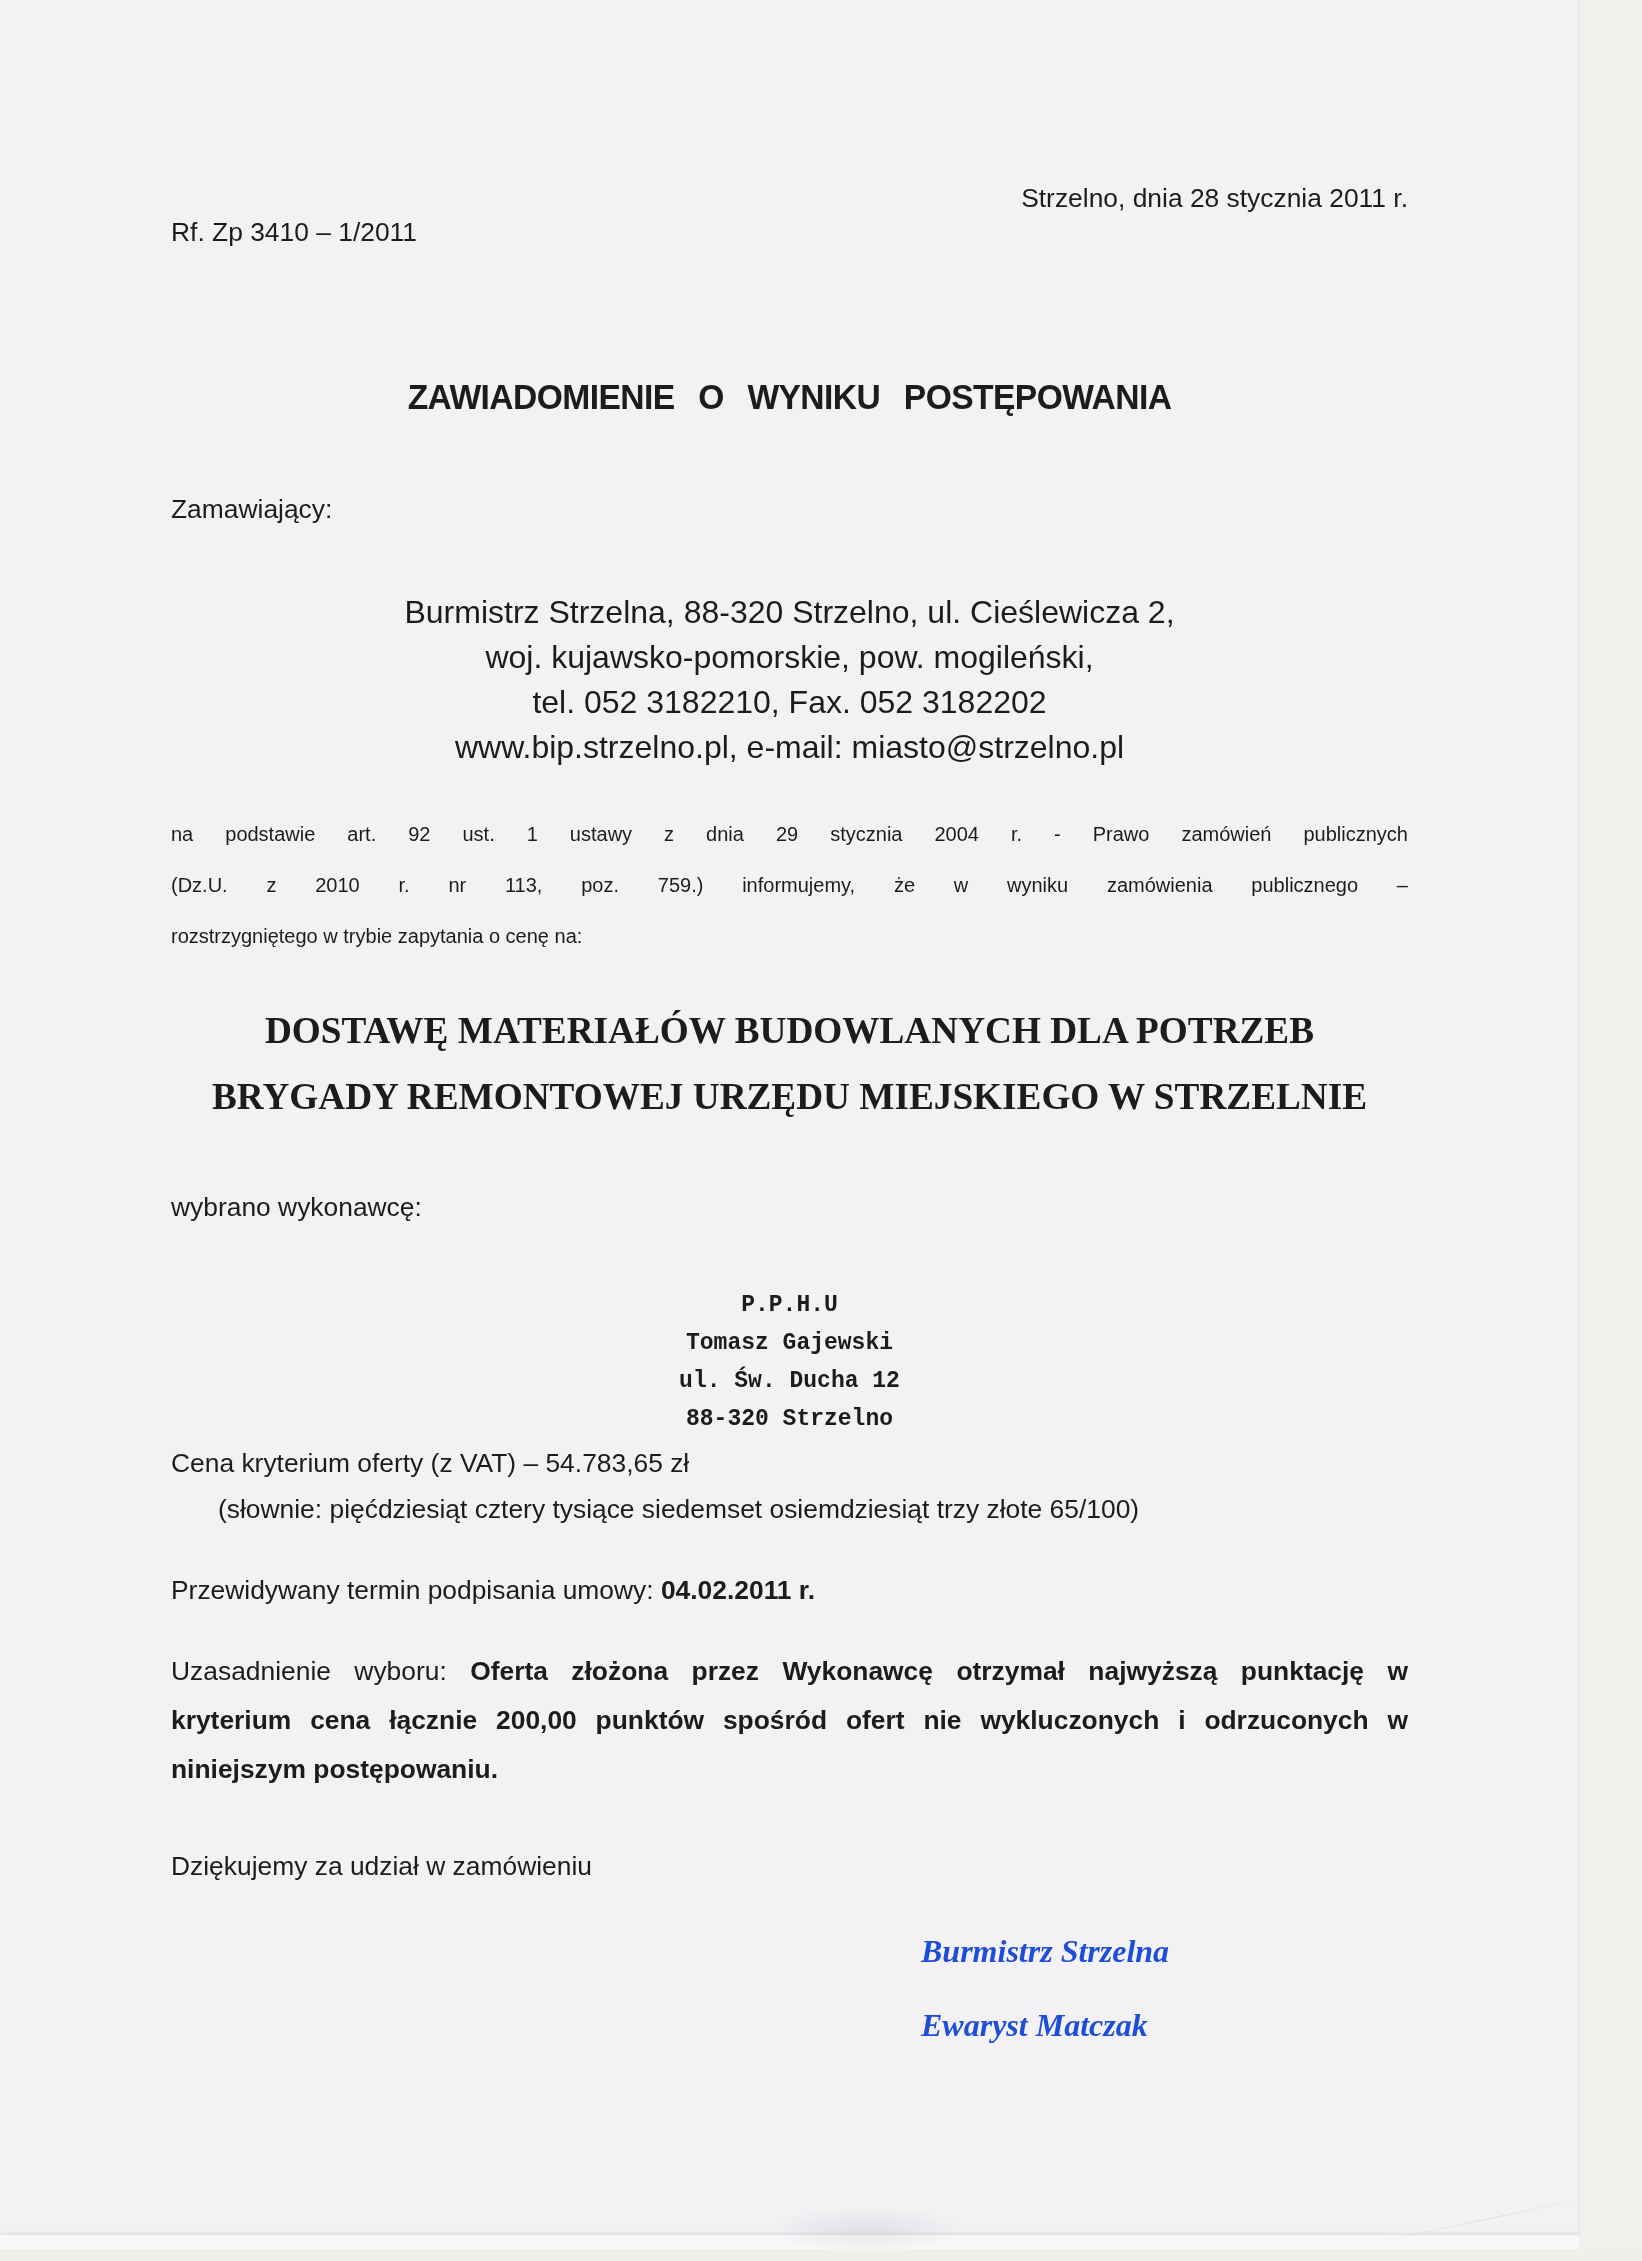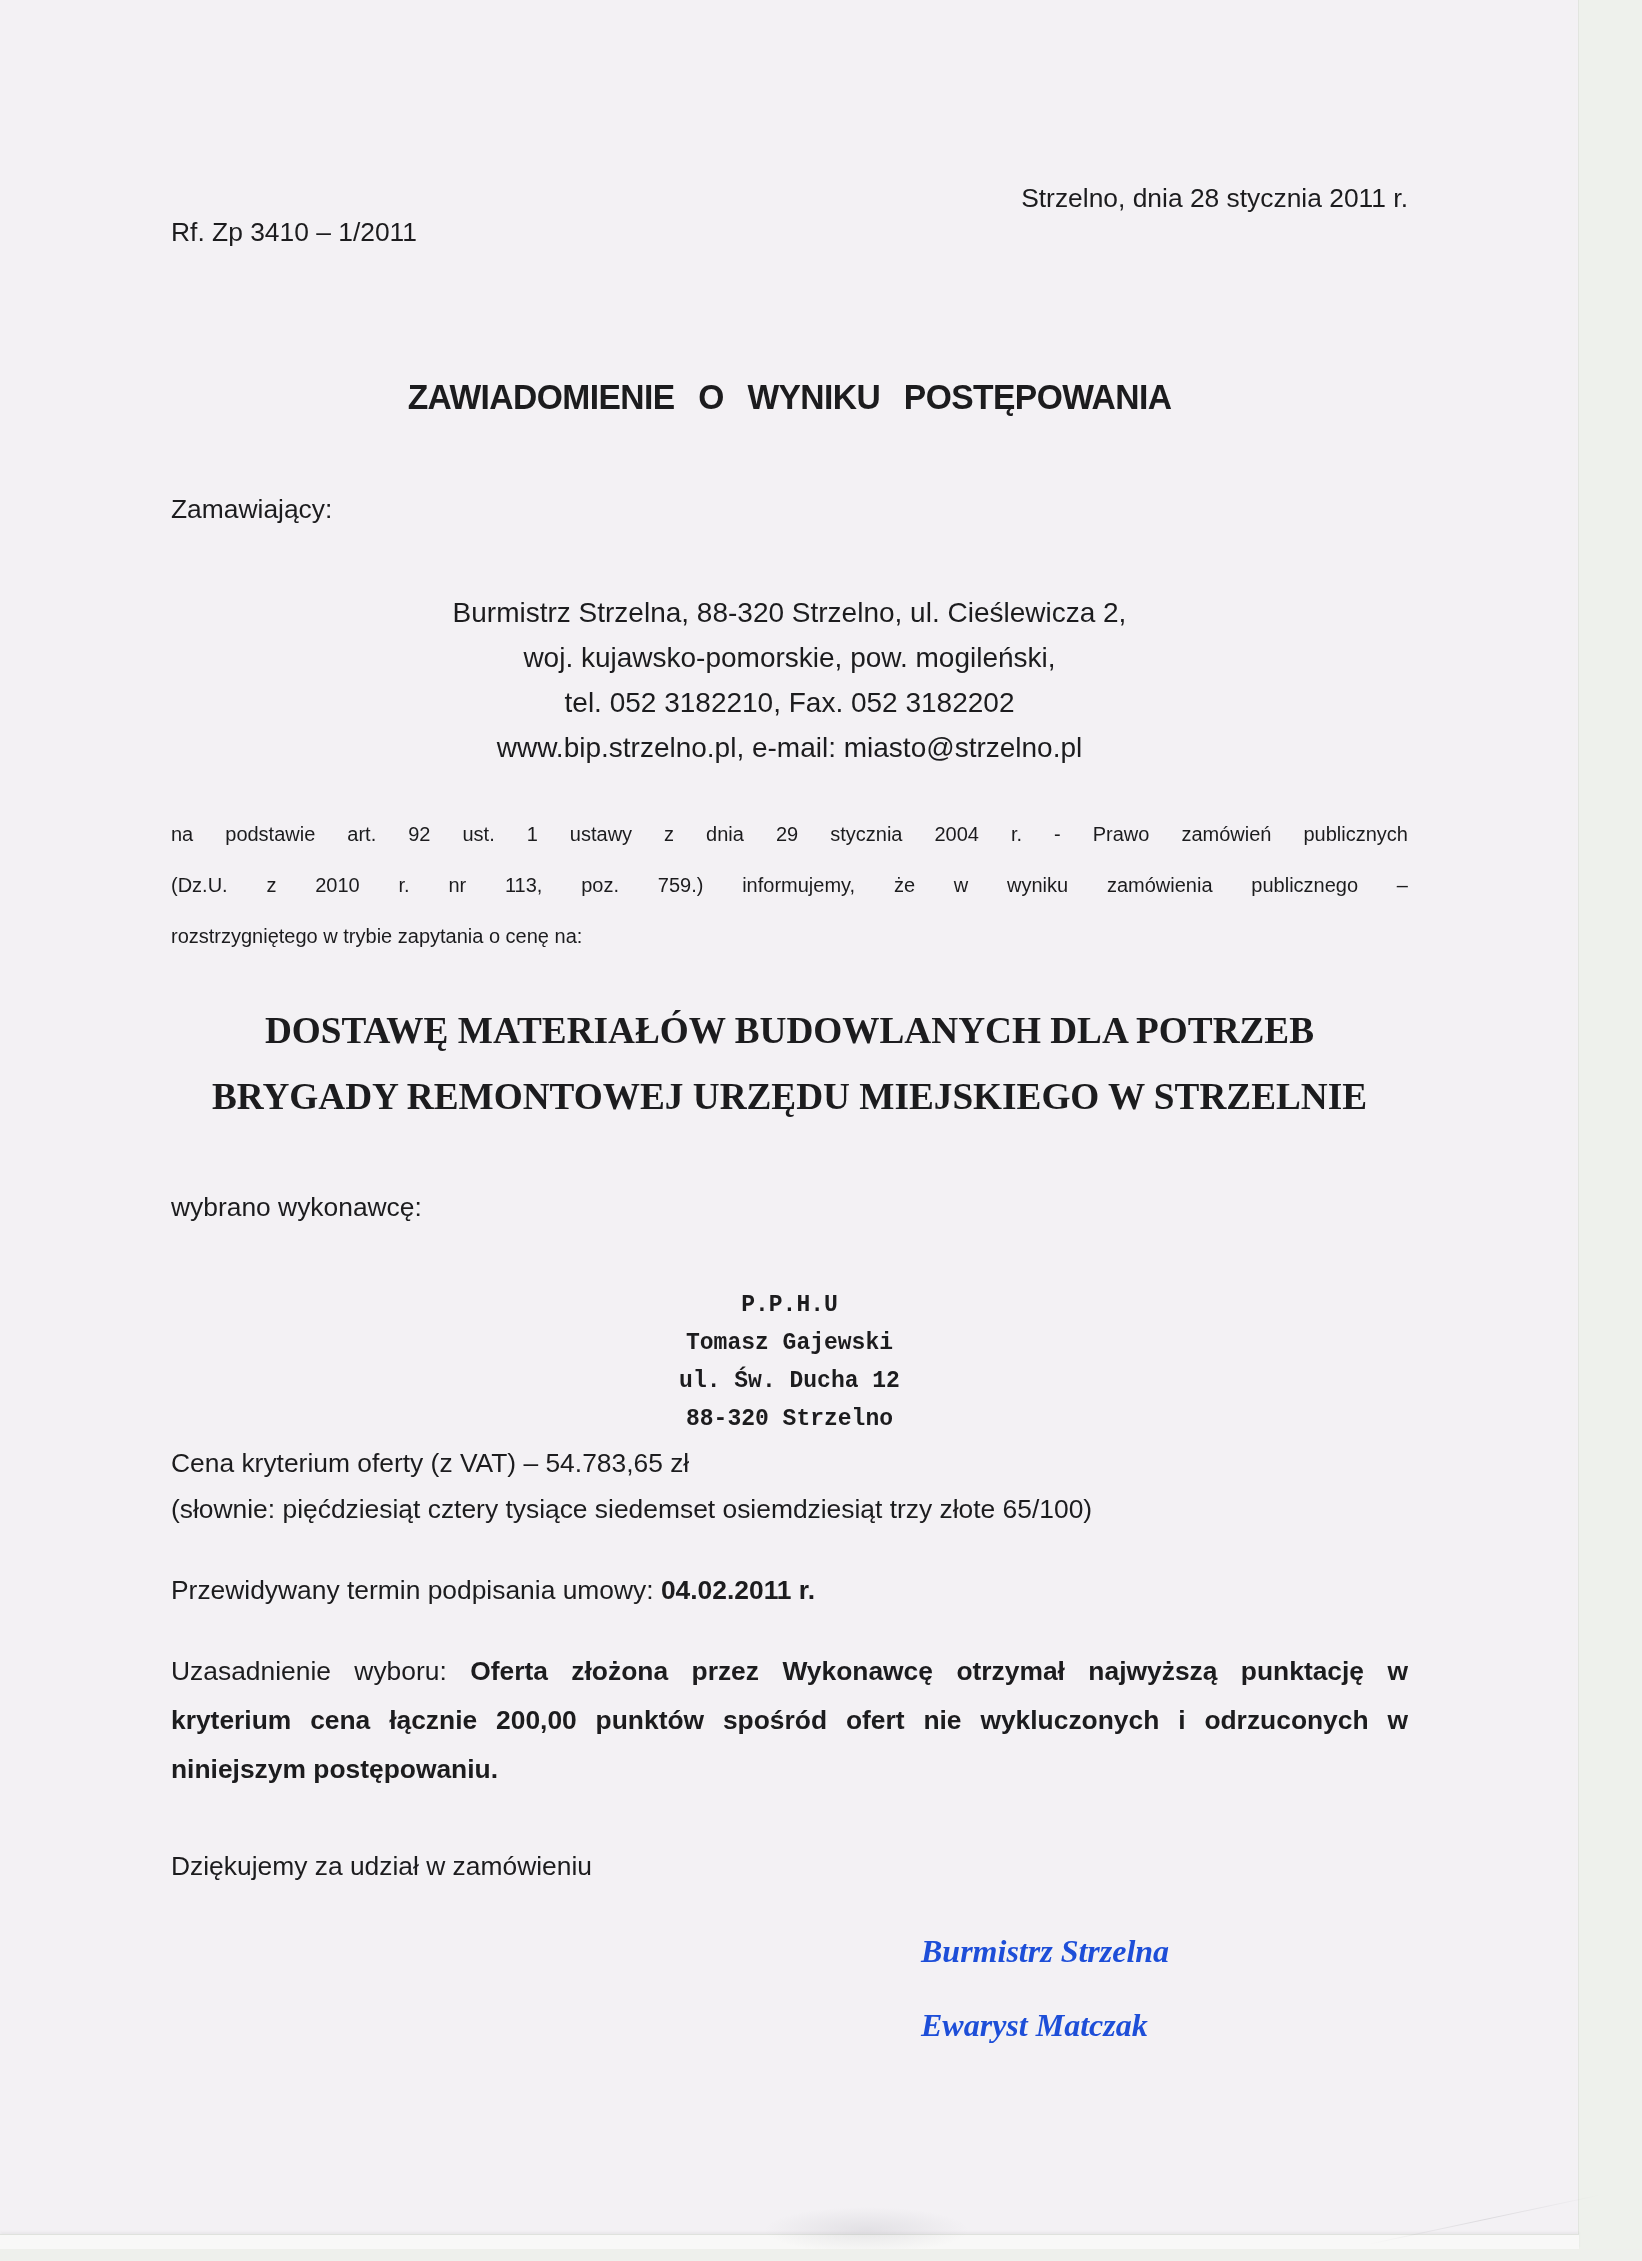--- a/index.html
+++ b/index.html
@@ -44,29 +44,29 @@
   }
   
   .blk { position: absolute; left: 171px; right: 235px; font-size: 26.4px; line-height: 1.25; }
   .right  { text-align: right; }
   .center { text-align: center; }
 
   .dateline        { top: 182px; }
   .refno           { top: 216px; }
   .doc-title       { top: 375px; font-size: 35px; font-weight: 700; letter-spacing: -0.6px; word-spacing: 15.5px; transform: scaleX(0.96); }
   .buyer-label     { top: 493px; }
-  .buyer-address   { top: 590px; font-size: 28px; line-height: 45px; }
+  .buyer-address   { top: 590px; font-size: 32px; line-height: 45px; }
   .legal           { top: 809px; }
   .legal .ln       { height: 51px; line-height: 51px; font-size: 20px; }
   .jlast           { text-align: justify; text-align-last: justify; }
   .subject         { top: 997px; font-family: "Liberation Serif", serif; font-weight: 700; font-size: 38px; line-height: 66px; transform: scaleX(0.98); }
   .contractor-label{ top: 1191px; }
   .contractor      { top: 1286px; font-size: 23px; font-weight: 700; line-height: 38px; font-family: Liberation Mono, monospace; }
   .price-line      { top: 1447px; }
-  .price-words     { top: 1493px; }
+  .price-words     { top: 1493px; margin-left: 47px; }
   .signing         { top: 1574px; }
   .justif          { top: 1647px; }
   .justif .ln      { height: 49px; line-height: 49px; font-size: 26.4px; }
   .justif b        { font-weight: 700; }
   .thanks          { top: 1850px; }
   .sig {
     position: absolute; left: 921px;
     font-family: "Liberation Serif", serif;
     font-style: italic; font-weight: 700;
     font-size: 32px; color: #1d4ed8;

